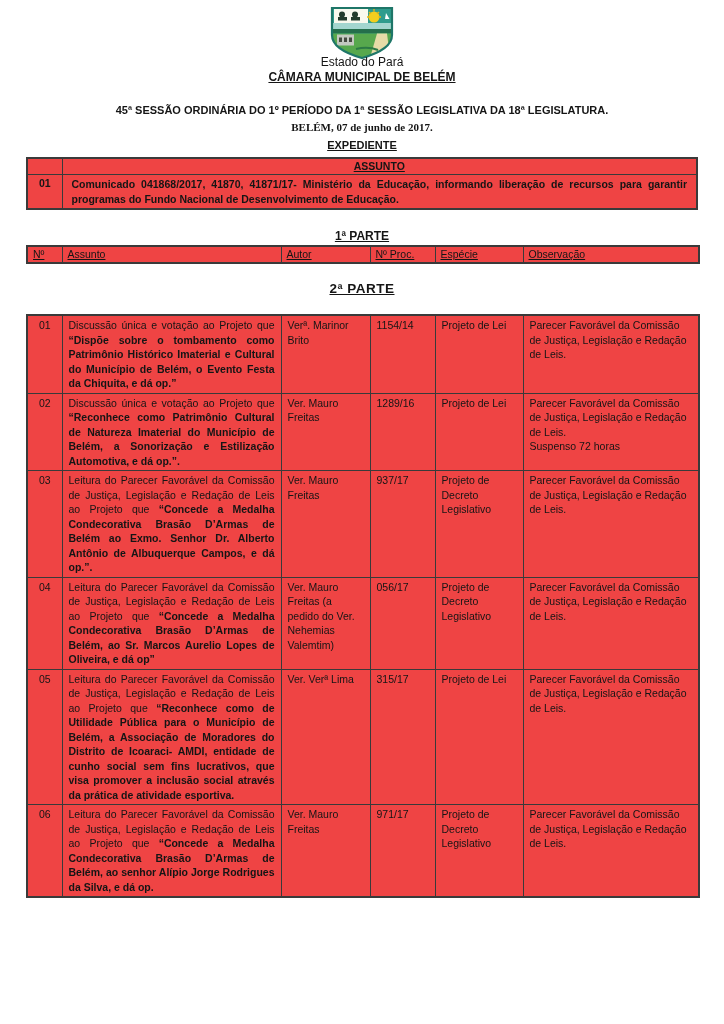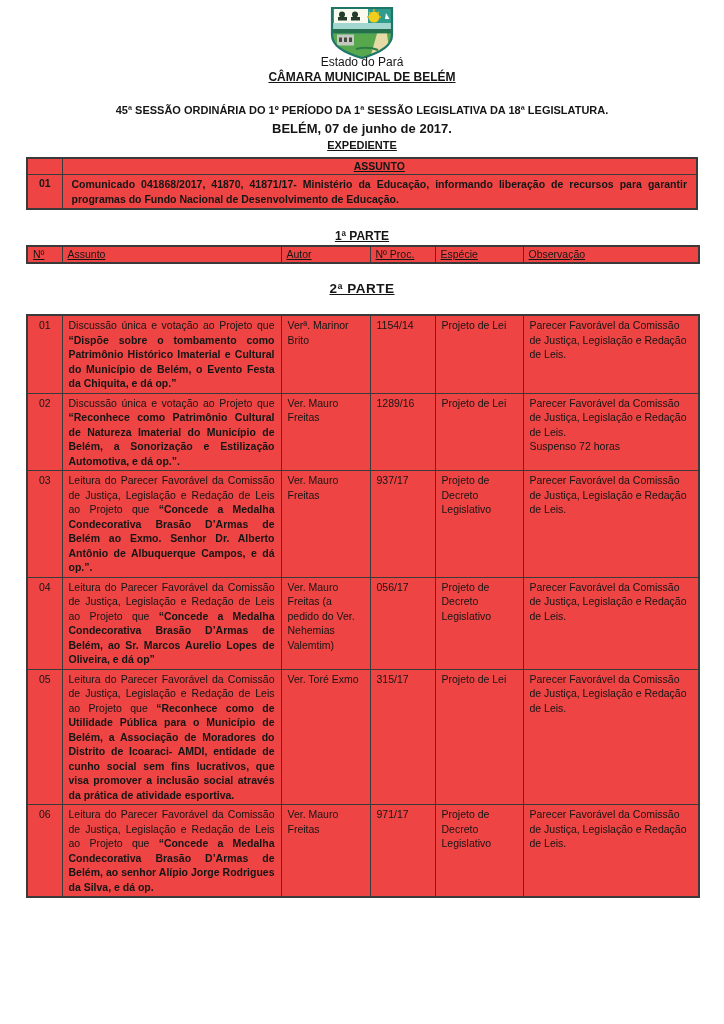--- a/index.html
+++ b/index.html
@@ -18,21 +18,21 @@
   .obs-note {
     position:absolute; left:452px; top:36px; width:232px;
     font-family:"Liberation Serif", serif; font-size:13px; line-height:17.5px;
     word-spacing:2px; color:#1d1d1d;
   }
 
   .h-estado     { top:55px;  font-size:12px; }
   .h-camara     { top:70px;  font-size:12px; font-weight:bold;text-decoration:underline; }
   .h-pauta      { top:86px;  font-size:12px; font-weight:bold; }
   .h-sessao     { top:104px; font-size:11px; font-weight:bold; }
-  .h-belem      { top:121px; font-size:13px; font-weight:bold; }
+  .h-belem      { top:121px; font-size:11px; font-weight:bold;font-family:Liberation Serif, serif; }
   .h-expediente { top:139px; font-size:11px; font-weight:bold; }
 
   table { border-collapse:collapse; table-layout:fixed; position:absolute; left:26px; width:672px; background:#ef4444; }
   table { border:2px solid #3a3a3a; }
   td { border:1px solid #3a3a3a; vertical-align:top; font-size:10.5px; line-height:14.5px; padding:1px 6px; overflow:hidden; }
 
   .exp-table { top:157px; }
   .exp-table td.hdr { text-align:center; font-weight:bold; height:15px; padding:0 6px; }
   .exp-table td.num { text-align:center; font-weight:bold; }
   .exp-table td.txt { font-weight:bold; text-align:justify; padding:2px 9px;margin-left:40px; }
@@ -196,21 +196,21 @@
       <td>Projeto de Decreto Legislativo</td>
       <td>
             <div>Parecer Favorável da Comissão de Justiça, Legislação e Redação de Leis.</div>
             <div></div>
           </td>
     </tr>
 
     <tr>
       <td class="num">05</td>
       <td class="assunto"><span>Leitura do Parecer Favorável da Comissão de Justiça, Legislação e Redação de Leis ao Projeto que </span><span class="b">“Reconhece como de Utilidade Pública para o Município de Belém, a Associação de Moradores do Distrito de Icoaraci- AMDI, entidade de cunho social sem fins lucrativos, que visa promover a inclusão social através da prática de atividade esportiva.</span></td>
-      <td>Ver. Toré Exmo</td>
+      <td>Ver. Verª Lima</td>
       <td>315/17</td>
       <td>Projeto de Lei</td>
       <td>
             <div>Parecer Favorável da Comissão de Justiça, Legislação e Redação de Leis.</div>
             <div></div>
           </td>
     </tr>
 
     <tr>
       <td class="num">06</td>

